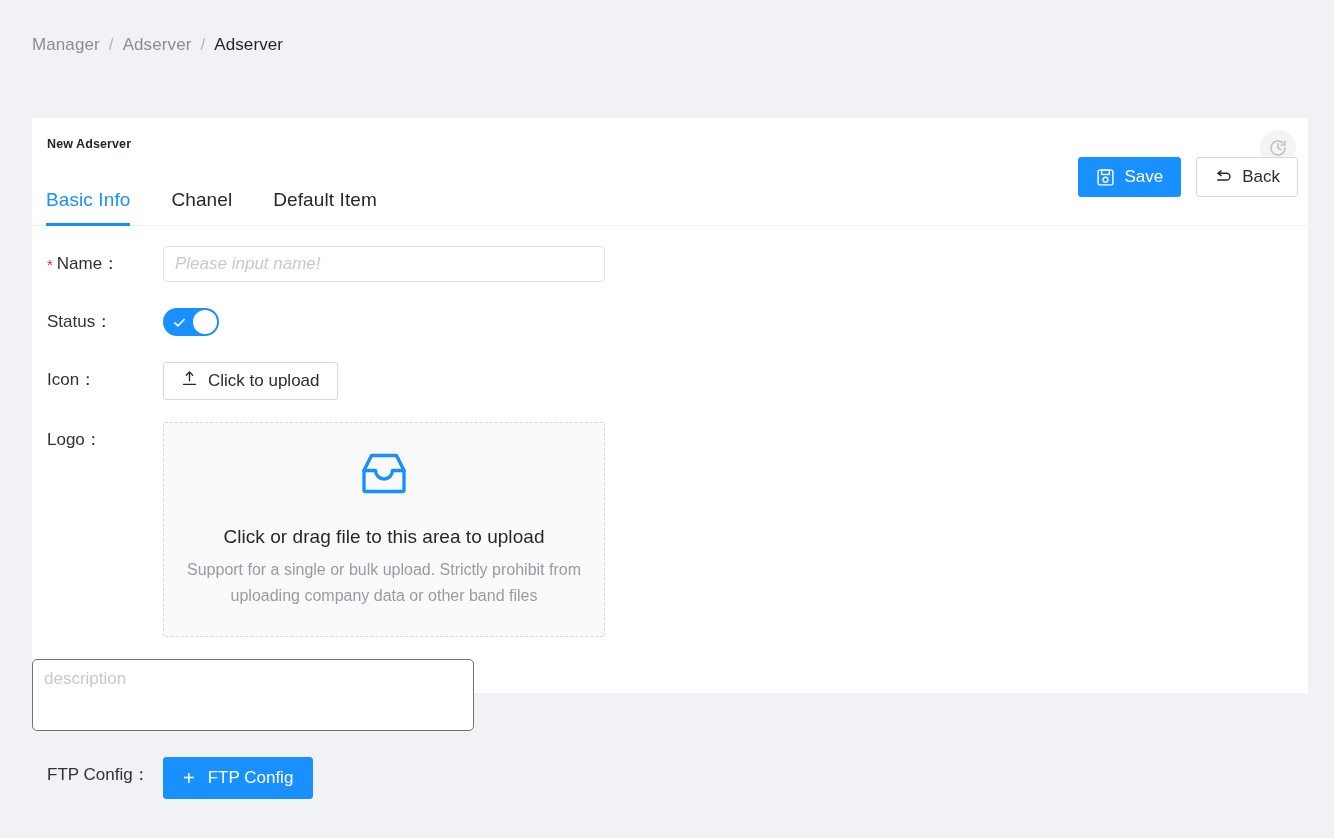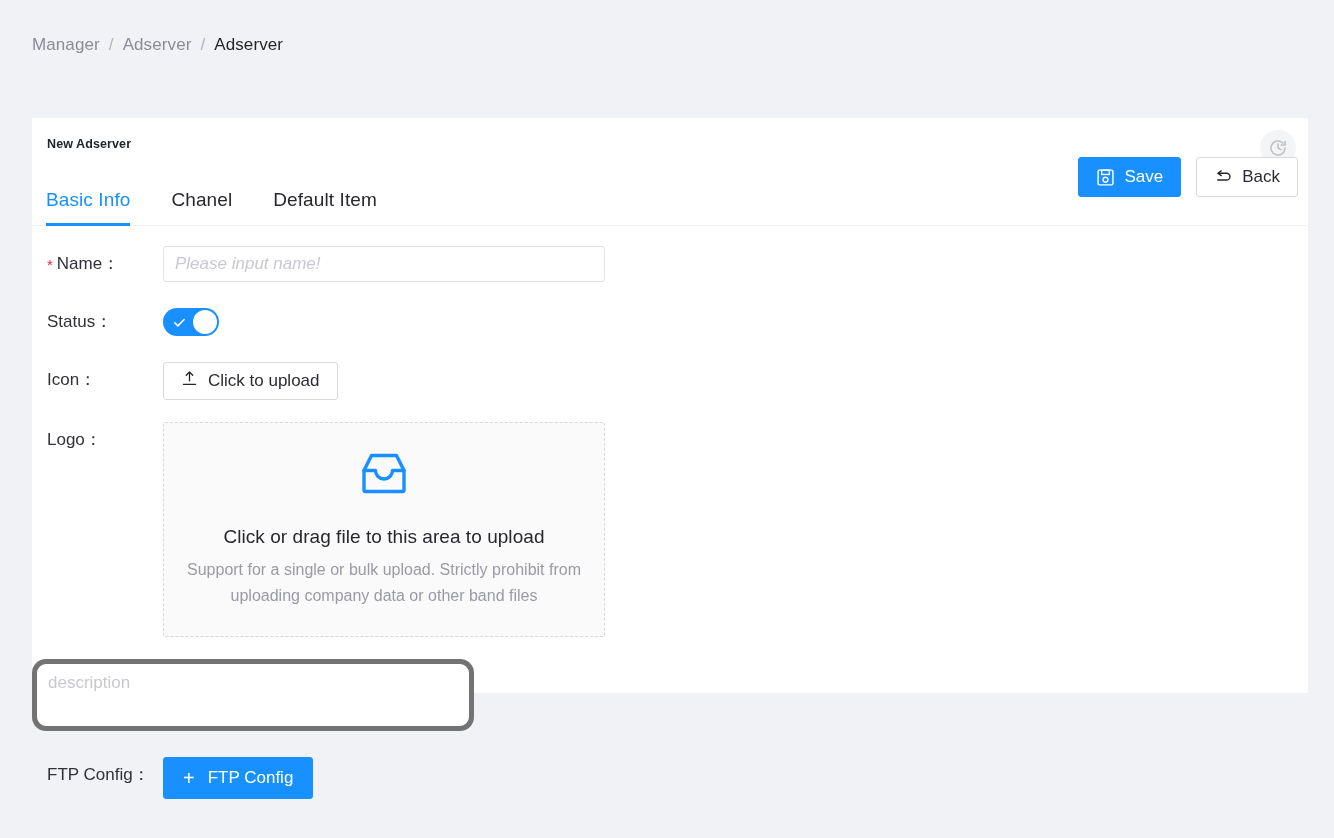--- a/index.html
+++ b/index.html
@@ -155,22 +155,22 @@
     font-size: 17px;
     color: #31313a;
     font-family: "Liberation Sans", sans-serif;
     outline: none;
     font-style: italic;
   }
   .text-input::placeholder { color: #c8c8d0; }
 
   .textarea {
     width: 442px; height: 72px;
-    border: 5px solid #737373;
-    border-radius: 14px;
+    border: 1px solid #737373;
+    border-radius: 5px;
     background: #fff;
     padding: 8px 11px;
     font-size: 17px;
     color: #31313a;
     font-family: "Liberation Sans", sans-serif;
     outline: none;
     resize: none;
     line-height: 22px;
   }
   .textarea::placeholder { color: #c8c8d0; }

